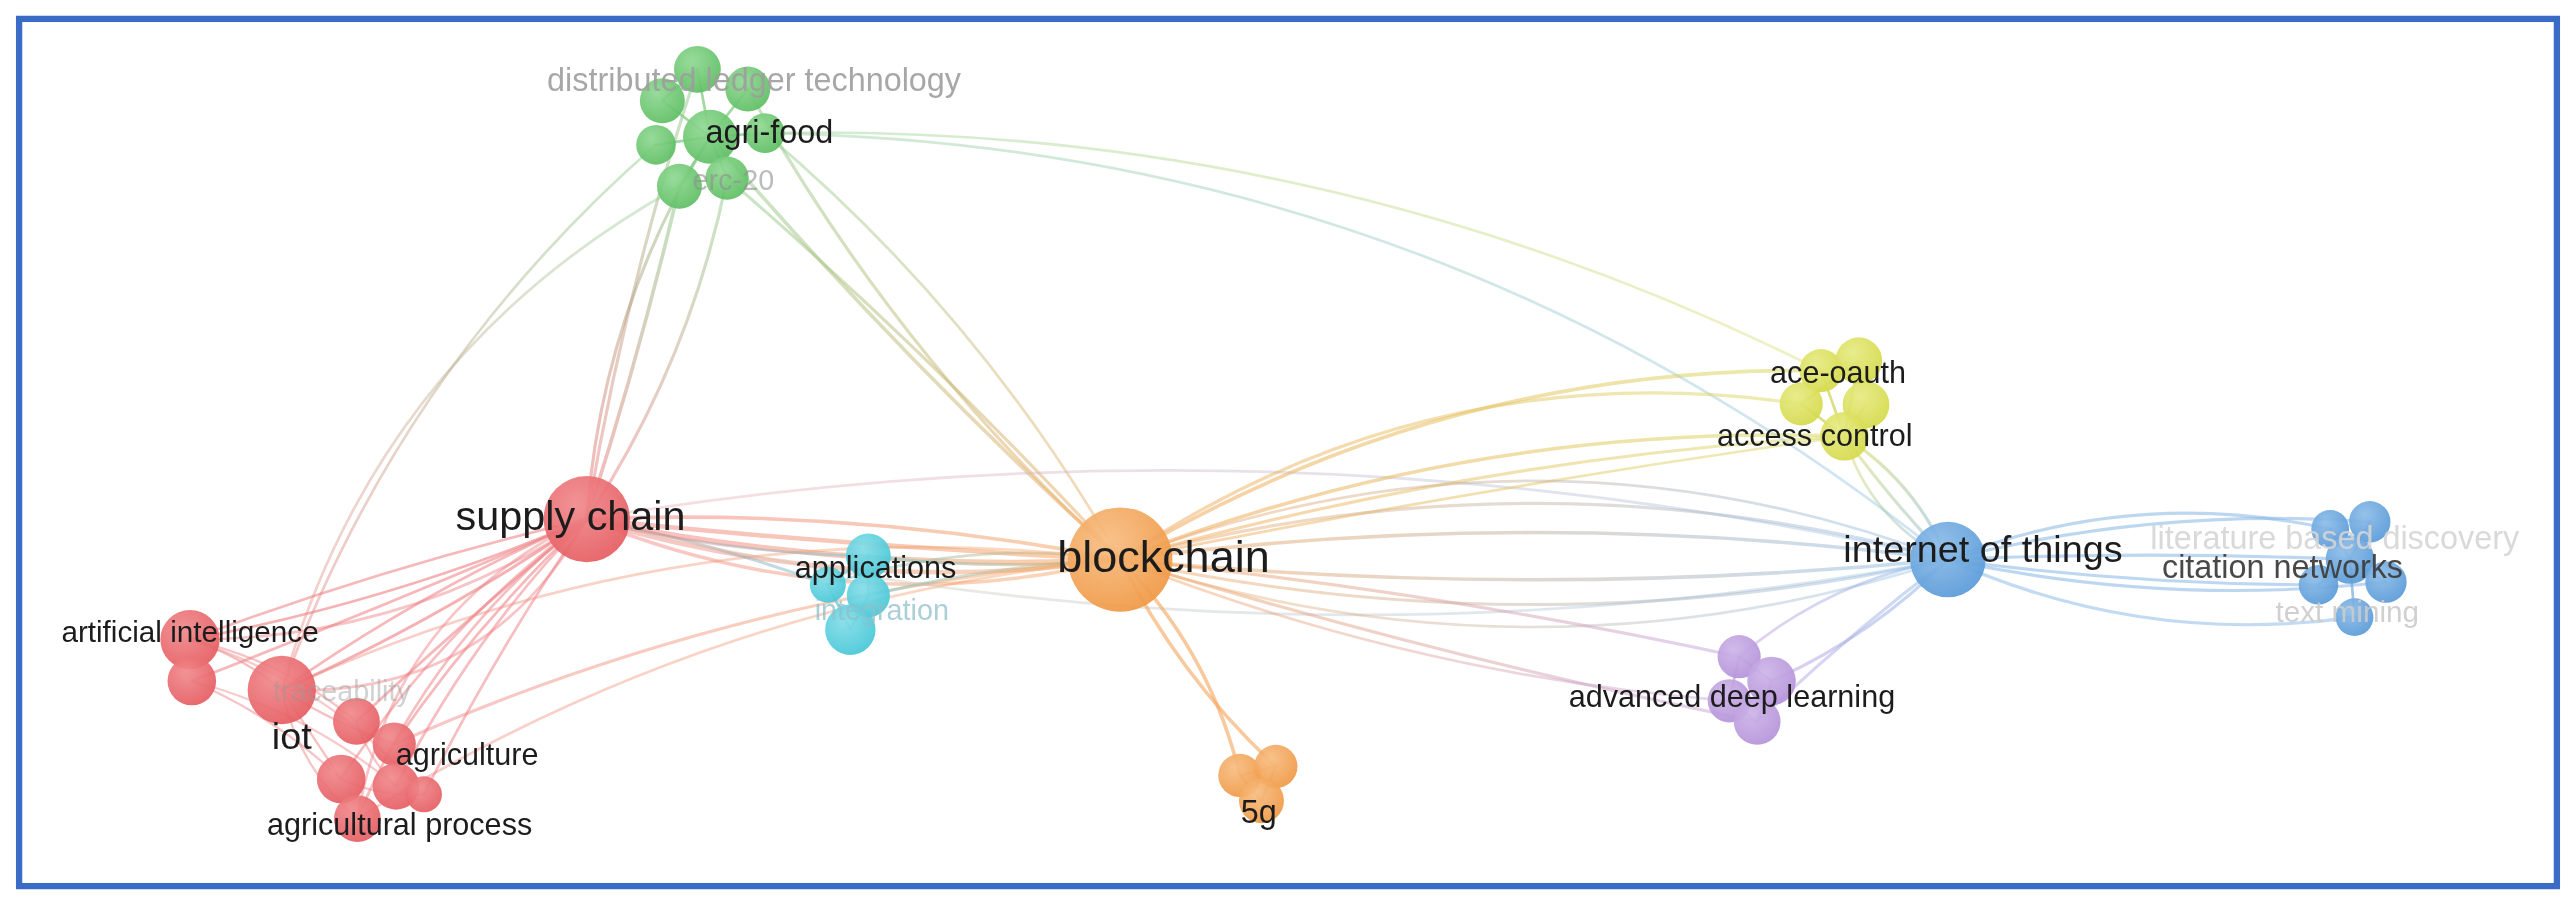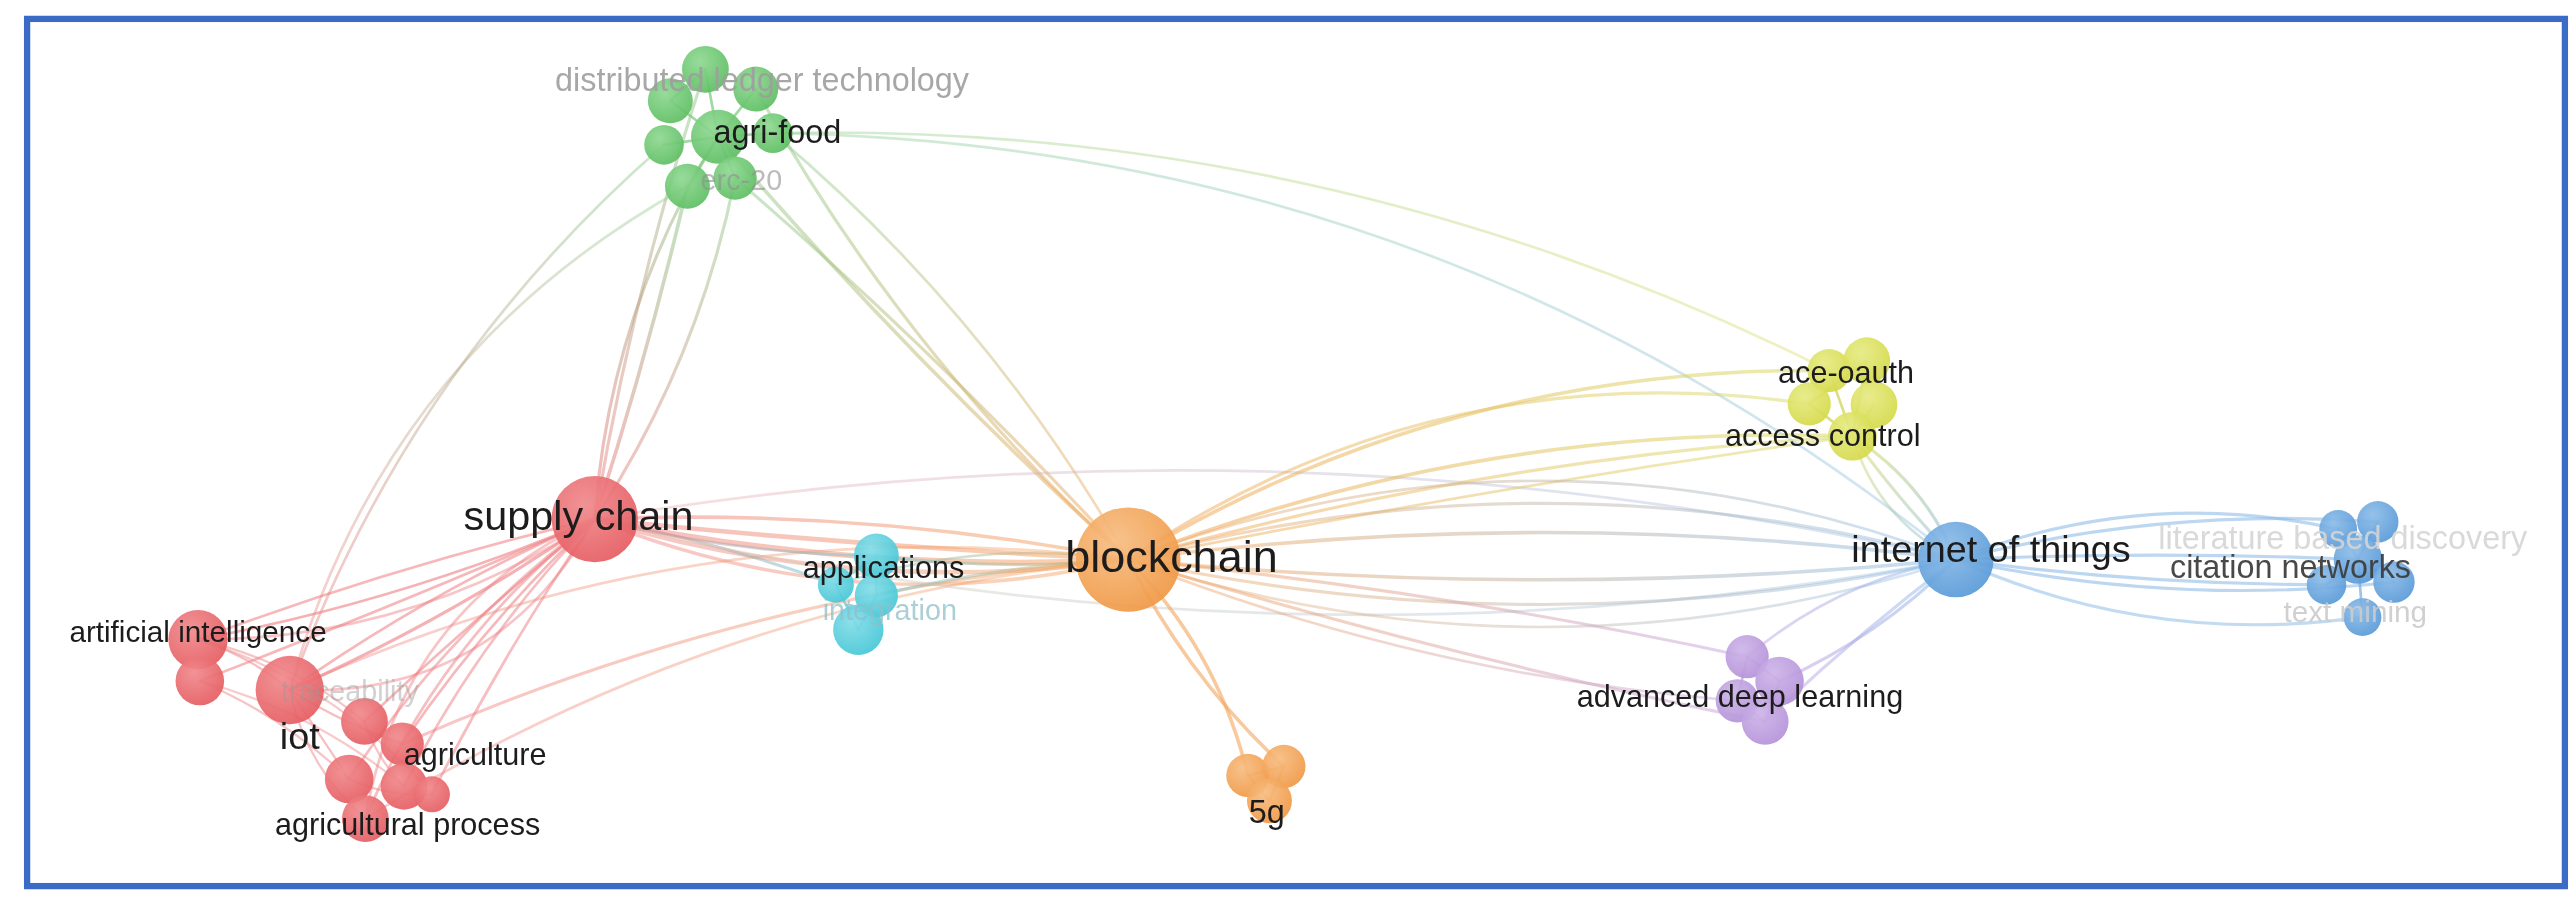--- a/index.html
+++ b/index.html
@@ -1,17 +1,17 @@
 <!DOCTYPE html>
 <html style="font-size:14.4px"><head>
 <meta charset="utf-8">
 <style>
   html,body{margin:0;padding:0;background:#ffffff;}
   body{width:2576px;height:905px;position:relative;font-family:"Liberation Sans",sans-serif;overflow:hidden;}
-  #stage{position:absolute;inset:0;margin-left:8px;}
+  #stage{position:absolute;inset:0;}
   svg{display:block;}
   text{user-select:none;}
 </style>
 </head>
 <body>
 
 <div id="stage">
   <svg width="2576" height="905" viewBox="0 0 2863 1006" xmlns="http://www.w3.org/2000/svg">
       <defs>
         <radialGradient id="ng-red" cx="38%" cy="33%" r="78%">

